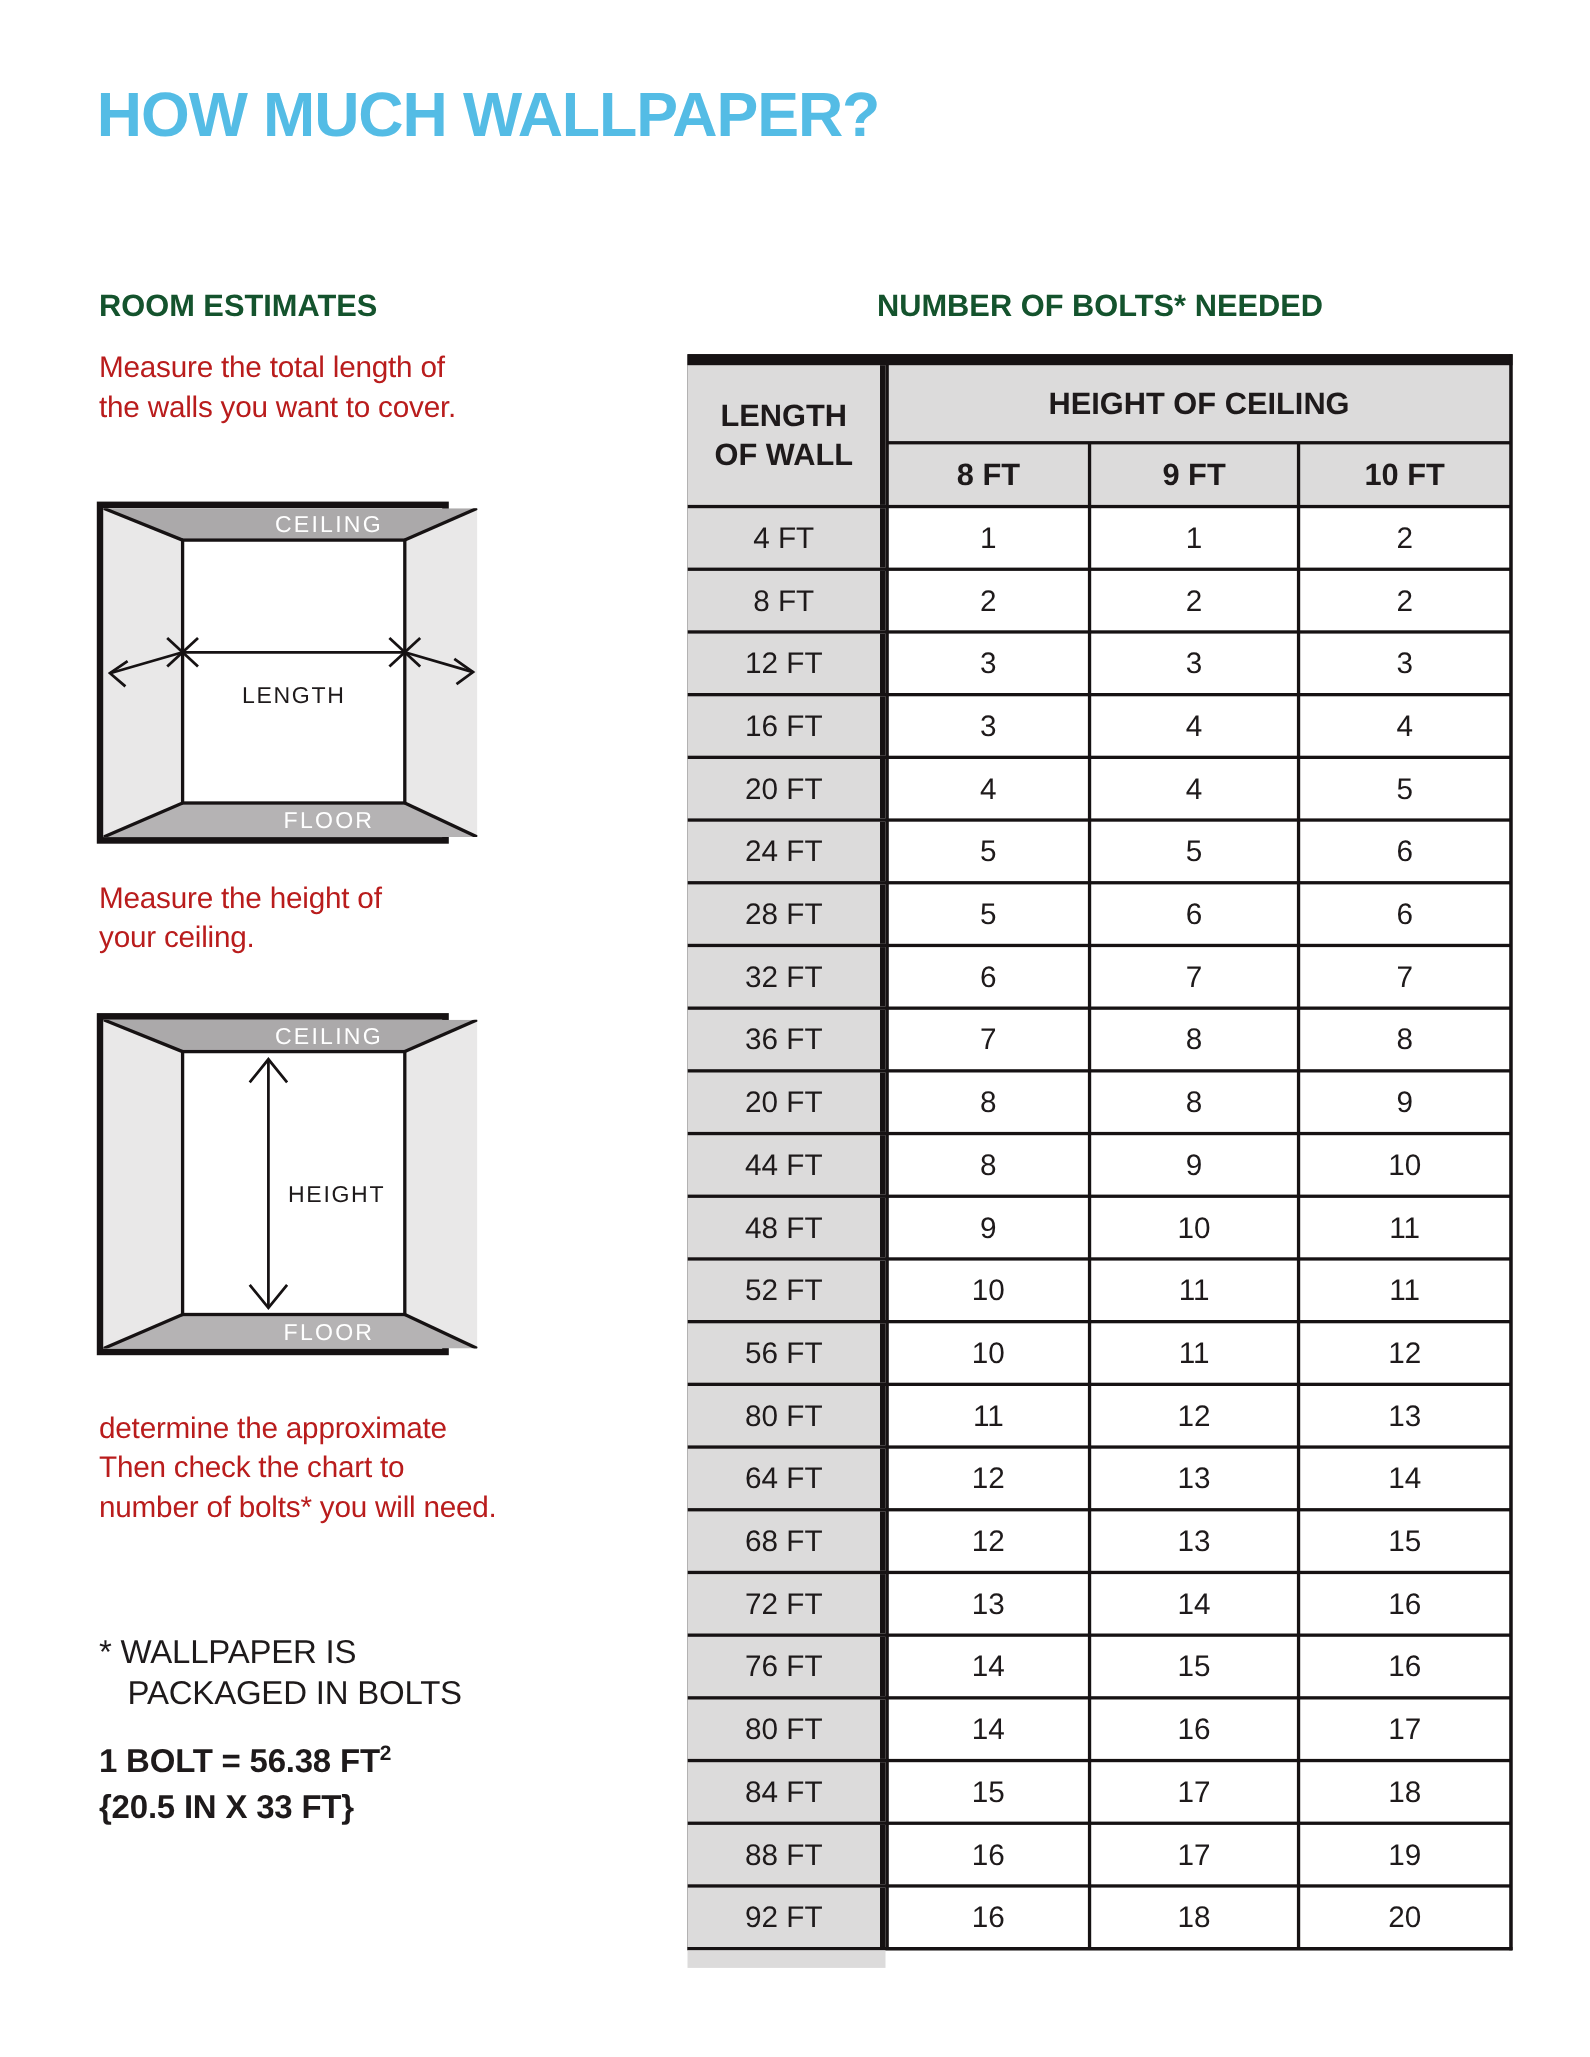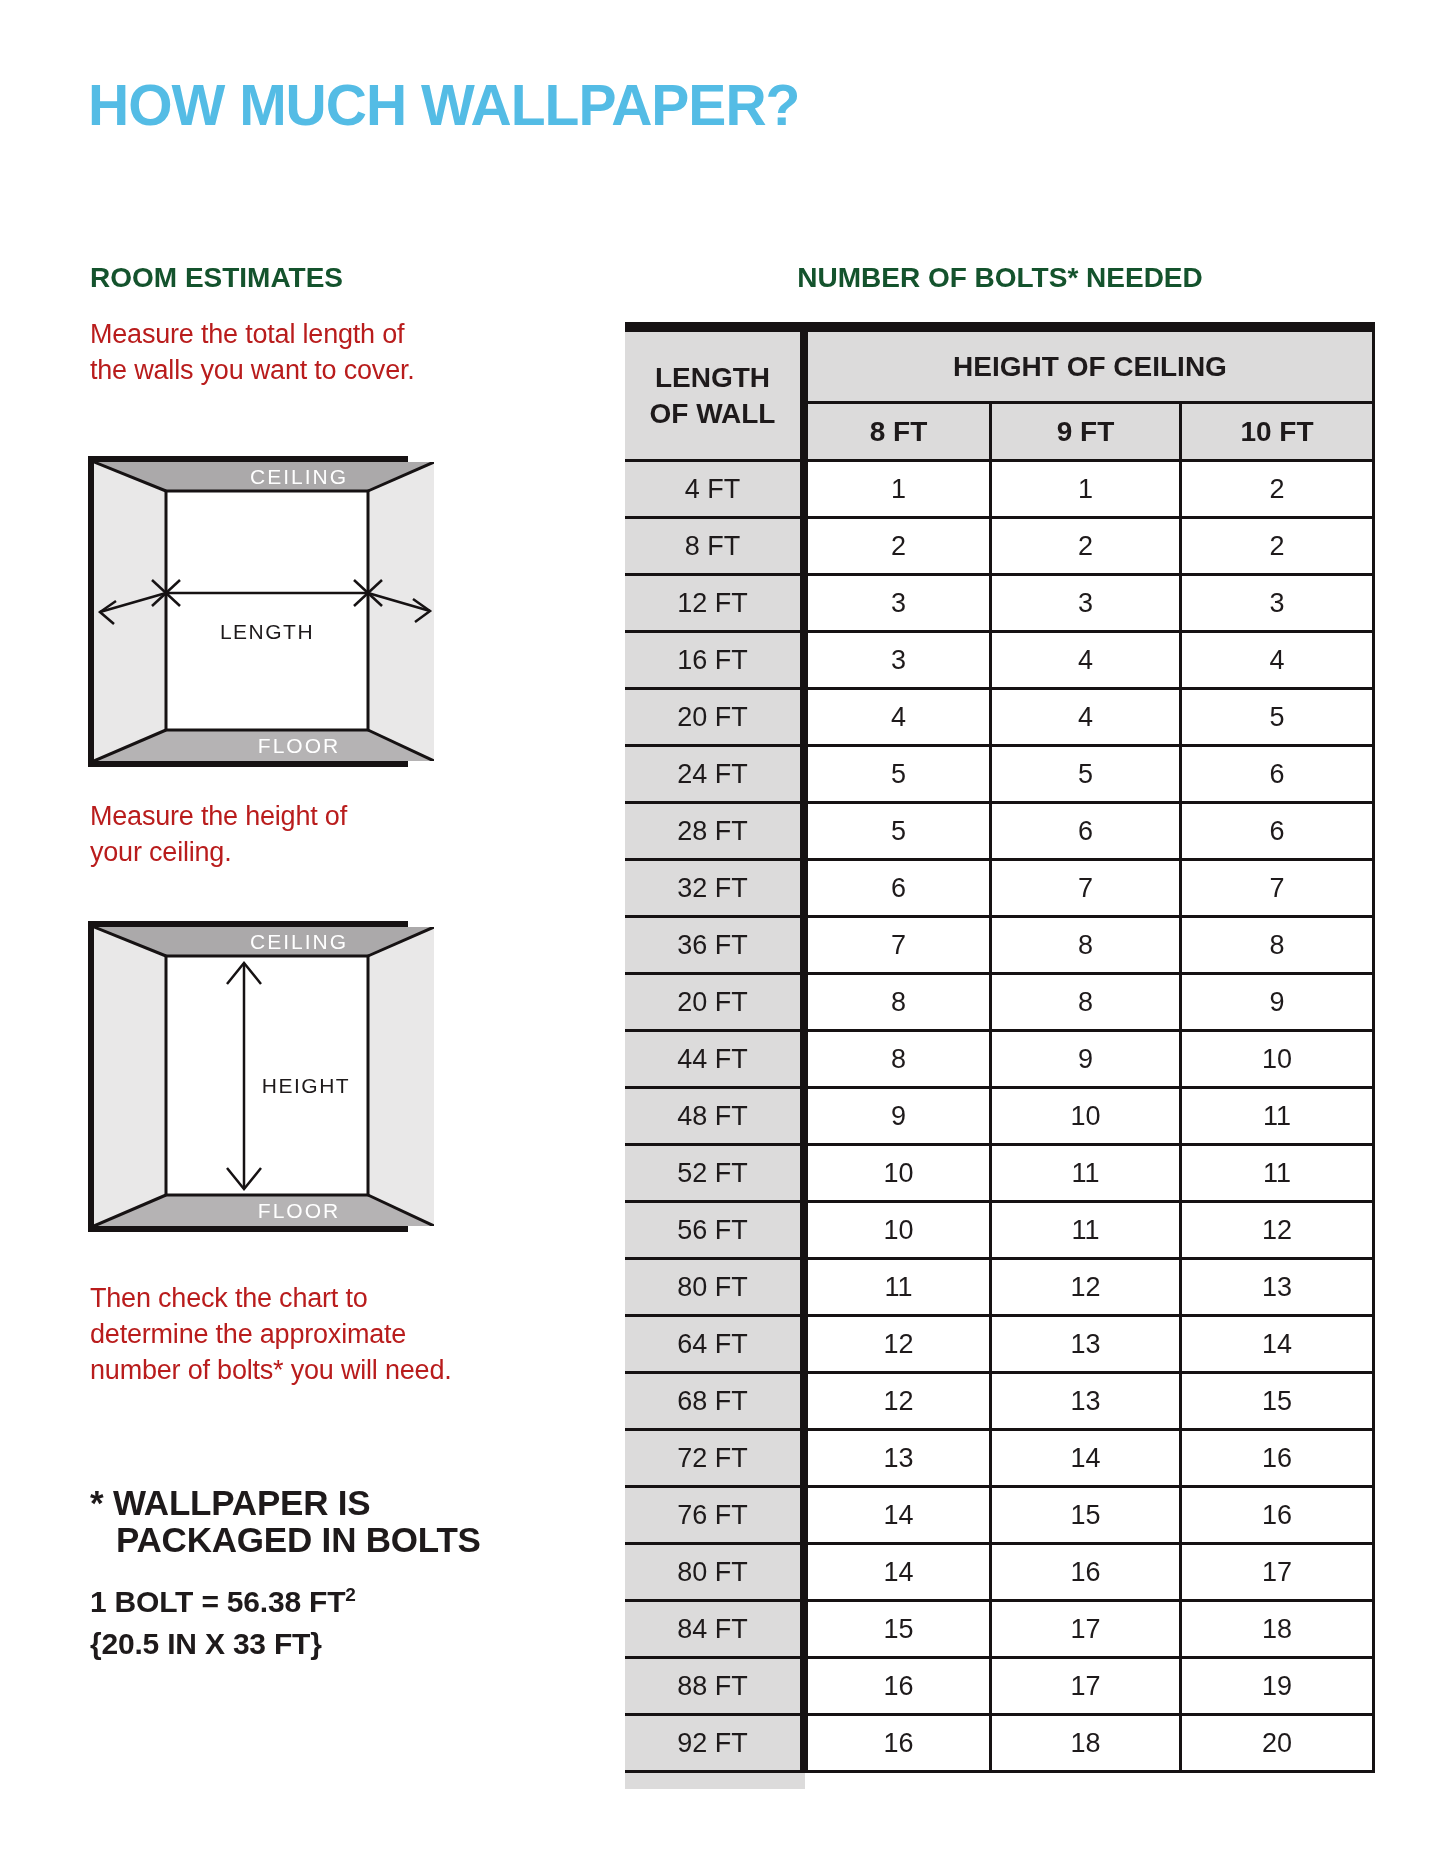--- a/index.html
+++ b/index.html
@@ -13,21 +13,21 @@
   }
   .sec-head{
     font-size:28px;font-weight:700;color:#14532d;white-space:nowrap;
   }
   .room-head{left:90px;top:262px;}
   .bolts-head{left:625px;top:262px;width:750px;text-align:center;}
   .para{font-size:27px;line-height:36px;color:#b91c1c;letter-spacing:-0.2px;}
   .para1{left:90px;top:316px;}
   .para2{left:90px;top:798px;}
   .para3{left:90px;top:1280px;}
-  .note{left:90px;top:1484px;font-size:35px;font-weight:700;line-height:37px;letter-spacing:-0.2px;}
+  .note{left:90px;top:1484px;font-size:30px;font-weight:400;line-height:37px;letter-spacing:-0.2px;}
   .note .indent{padding-left:26px;}
   .bolt-eq{left:90px;top:1585px;font-size:30px;font-weight:700;letter-spacing:-0.2px;}
   .bolt-eq .sup{font-size:19px;vertical-align:super;line-height:0;}
   .bolt-dims{left:90px;top:1627px;font-size:30px;font-weight:700;letter-spacing:-0.2px;}
 
   .diagram{
     width:320px;height:311px;border:6px solid #161213;box-sizing:border-box;background:#fff;
   }
   .diagram1{left:88px;top:456px;}
   .diagram2{left:88px;top:921px;}
@@ -123,22 +123,22 @@
         <polyline points="133,57 150,36 167,57"></polyline>
         <polyline points="133,241 150,262 167,241"></polyline>
       </g>
       <text x="205" y="22" text-anchor="middle" font-size="21" letter-spacing="2" fill="#ffffff">CEILING</text>
       <text x="205" y="291" text-anchor="middle" font-size="21" letter-spacing="2" fill="#ffffff">FLOOR</text>
       <text x="212" y="166" text-anchor="middle" font-size="21" letter-spacing="1.5" fill="#1e1a1b">HEIGHT</text>
     </svg>
   </div>
 
   <div class="abs para para3">
+    <div>determine the approximate</div>
     <div>Then check the chart to</div>
-    <div>determine the approximate</div>
     <div>number of bolts* you will need.</div>
   </div>
 
   <div class="abs note">
     <div>* WALLPAPER IS</div>
     <div class="indent">PACKAGED IN BOLTS</div>
   </div>
 
   <div class="abs bolt-eq"><span>1 BOLT = 56.38 FT</span><span class="sup">2</span></div>
 

